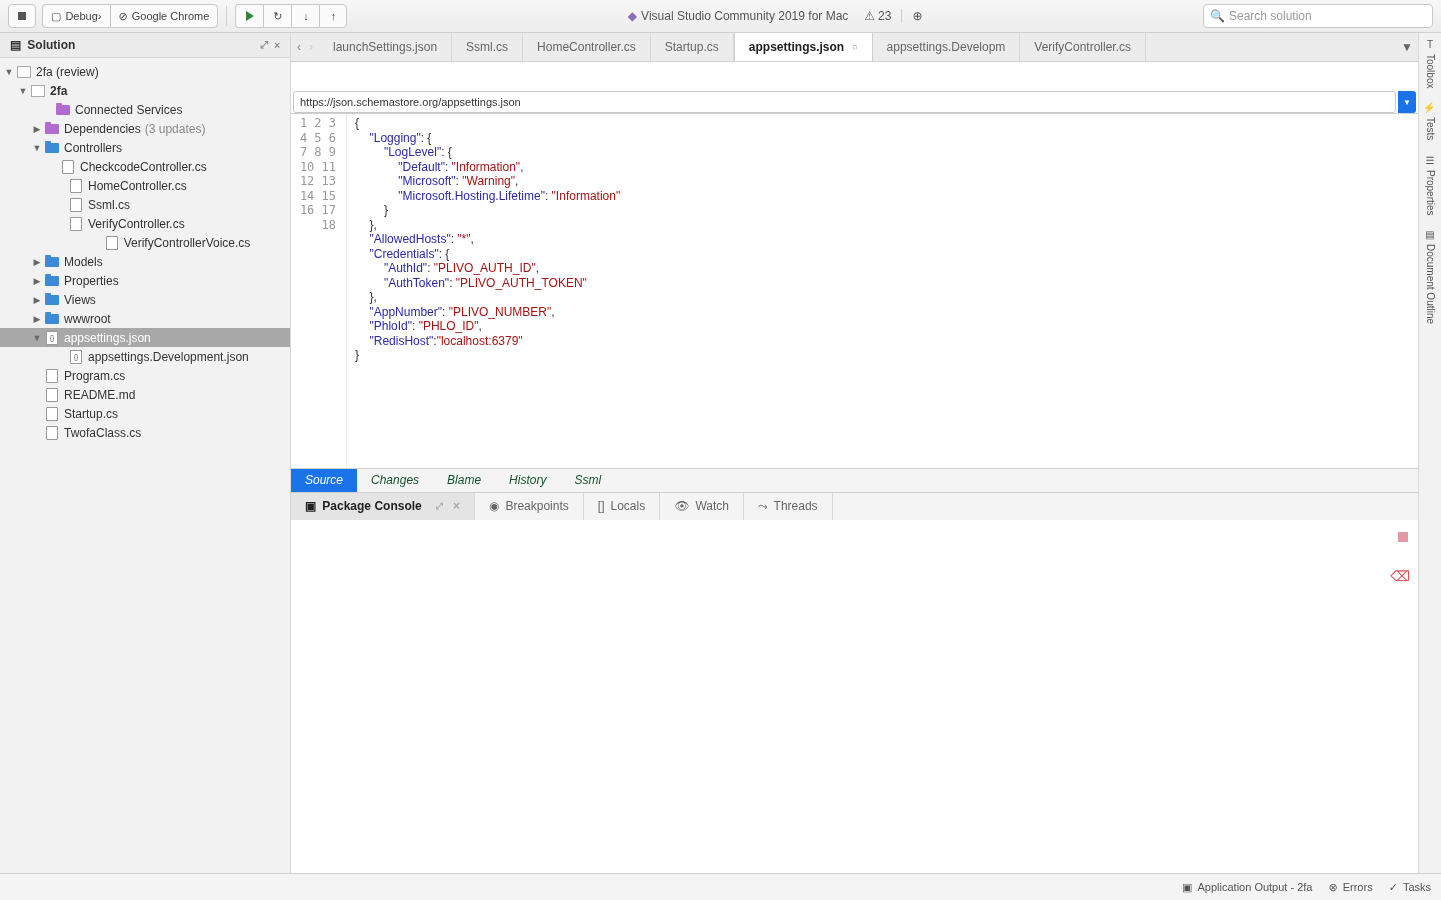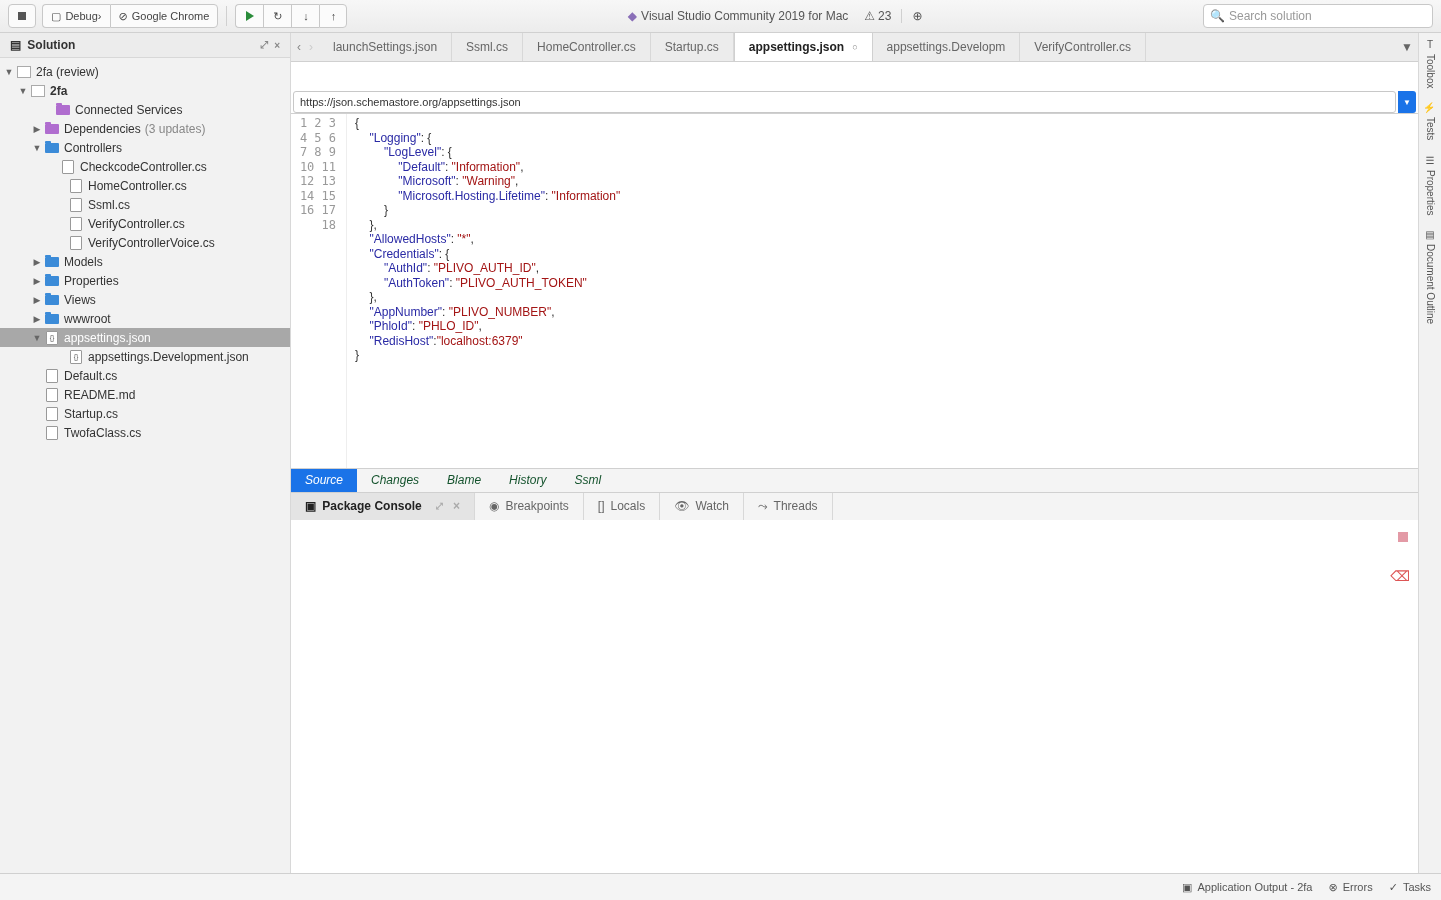--- a/index.html
+++ b/index.html
@@ -188,21 +188,21 @@
             </span>
             <span>Ssml.cs</span>
           </div>
           <div class="tree-item" style="padding-left: 56px;">
             <span class="arrow blank">▶</span>
             <span class="icon">
               <span class="file-icon"></span>
             </span>
             <span>VerifyController.cs</span>
           </div>
-          <div class="tree-item" style="padding-left: 56px;">
+          <div class="tree-item" style="padding-left: 56px; justify-content: center;">
             <span class="arrow blank">▶</span>
             <span class="icon">
               <span class="file-icon"></span>
             </span>
             <span>VerifyControllerVoice.cs</span>
           </div>
         </div>
       <div class="tree-item" style="padding-left:32px">
           <span class="arrow">▶</span>
           <span class="icon">
@@ -243,21 +243,21 @@
           <span class="icon">
             <span class="file-icon">{}</span>
           </span>
           <span>appsettings.Development.json</span>
         </div>
       <div class="tree-item" style="padding-left:32px">
           <span class="arrow blank">▶</span>
           <span class="icon">
             <span class="file-icon"></span>
           </span>
-          <span>Default.cs</span>
+          <span>Program.cs</span>
         </div>
       <div class="tree-item" style="padding-left:32px">
           <span class="arrow blank">▶</span>
           <span class="icon">
             <span class="file-icon"></span>
           </span>
           <span>README.md</span>
         </div>
       <div class="tree-item" style="padding-left:32px">
           <span class="arrow blank">▶</span>

